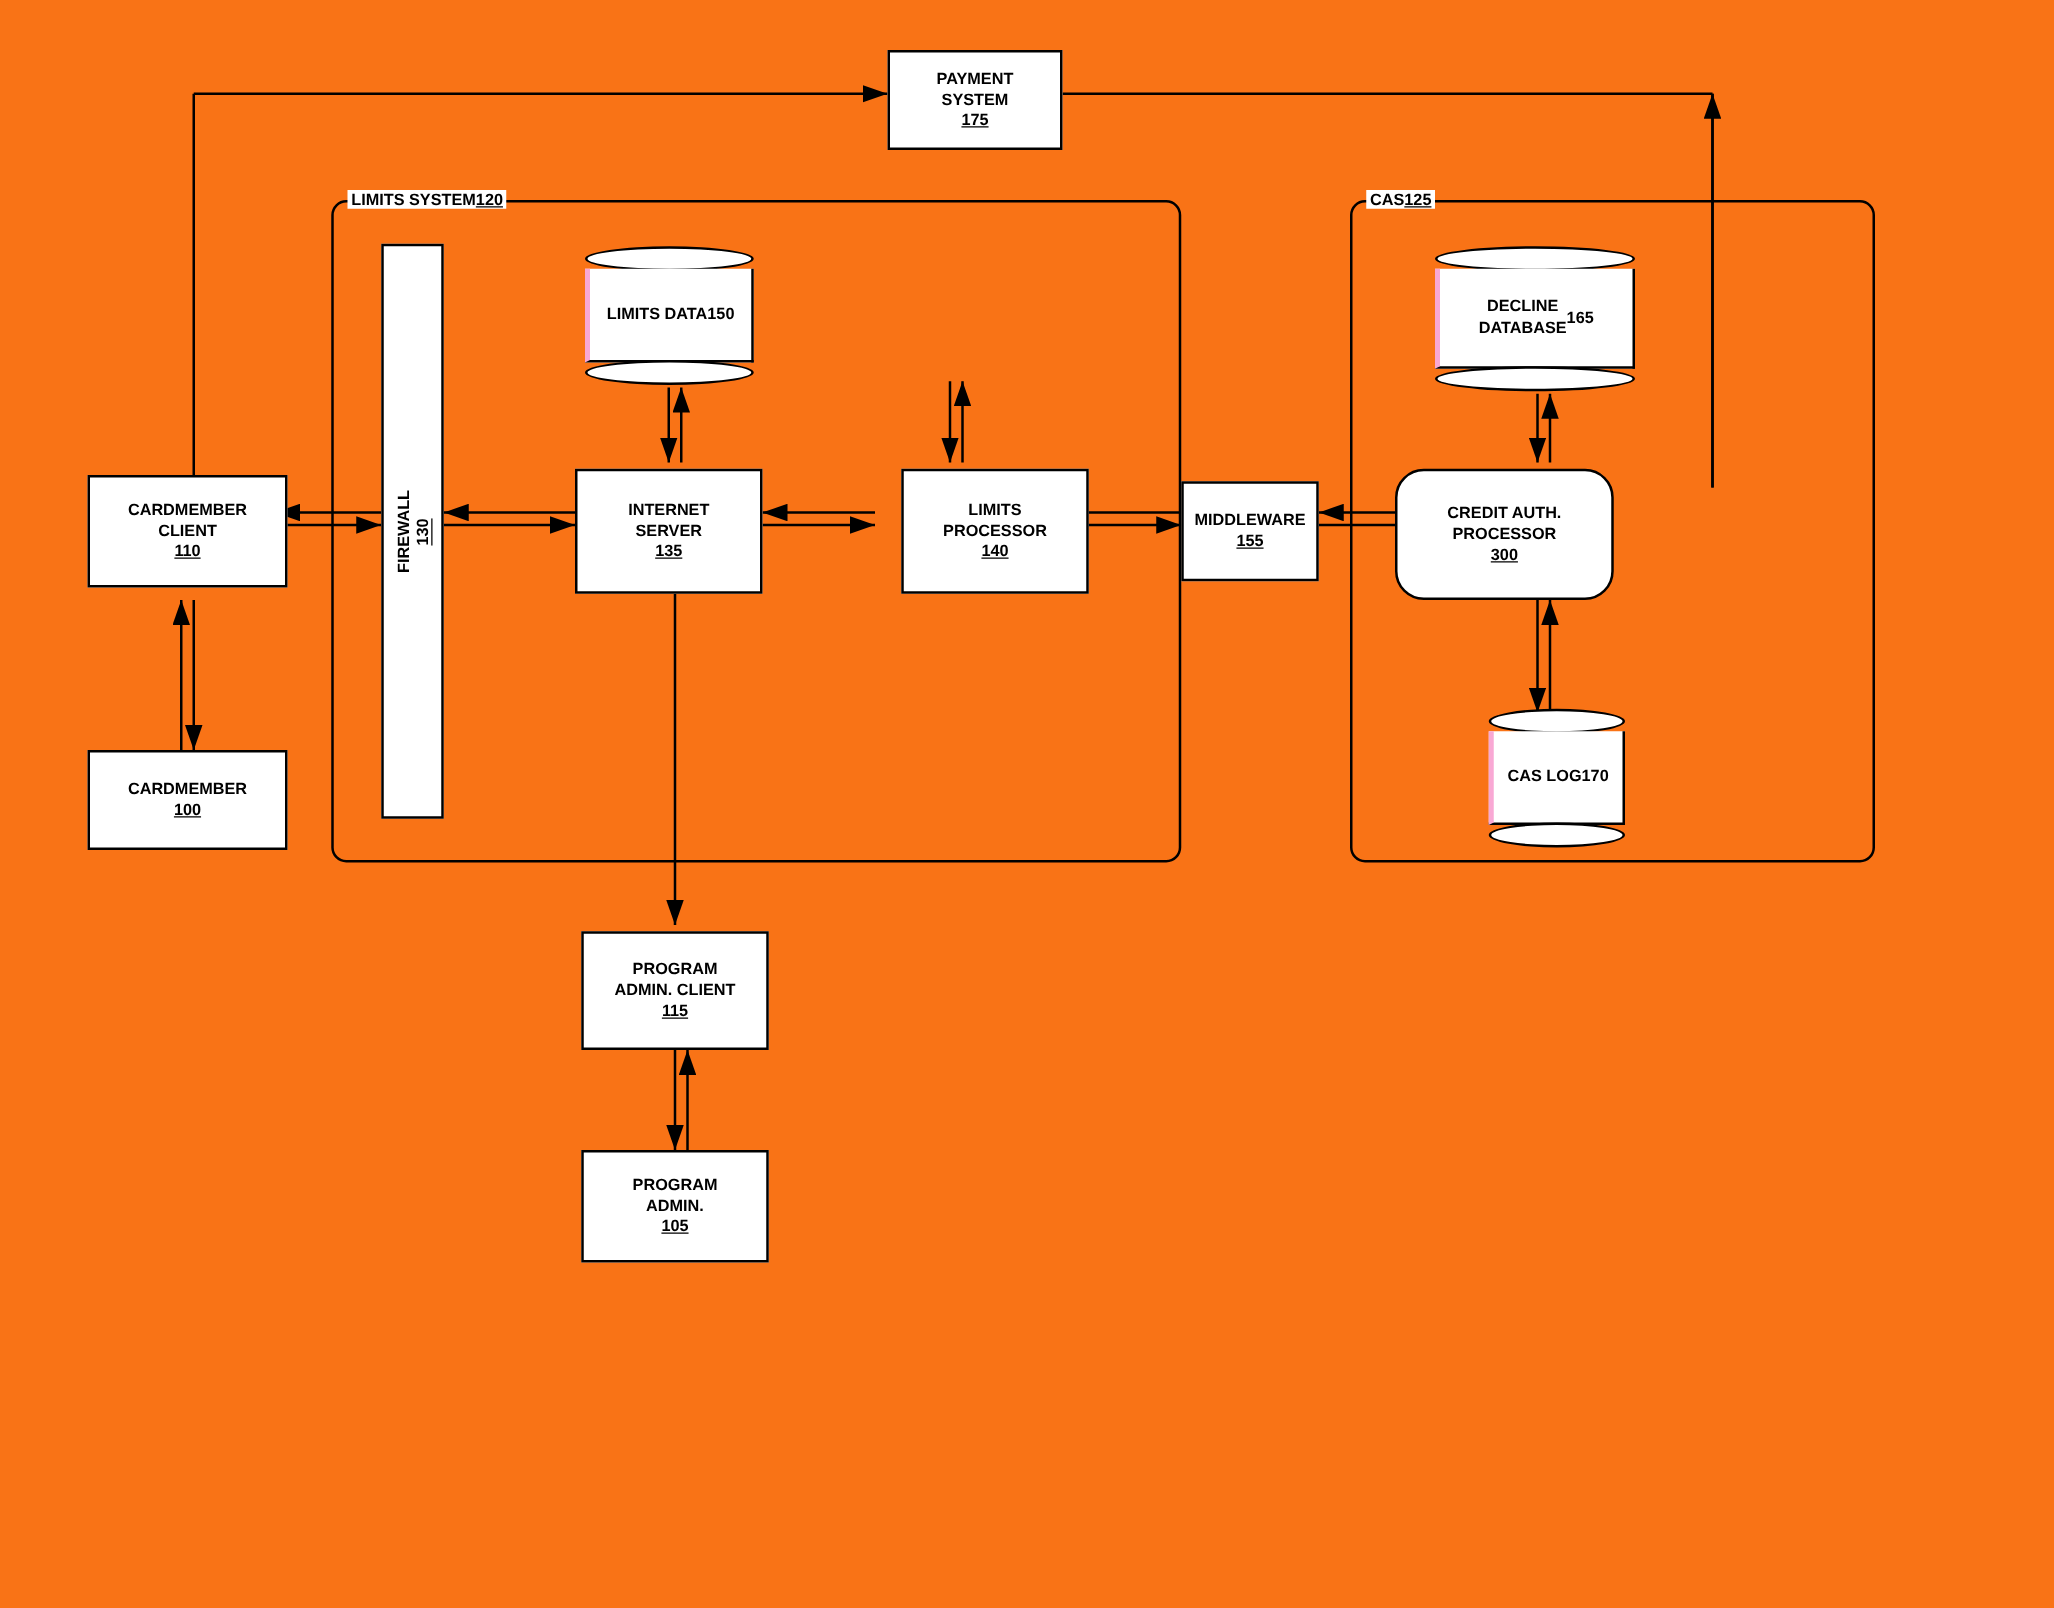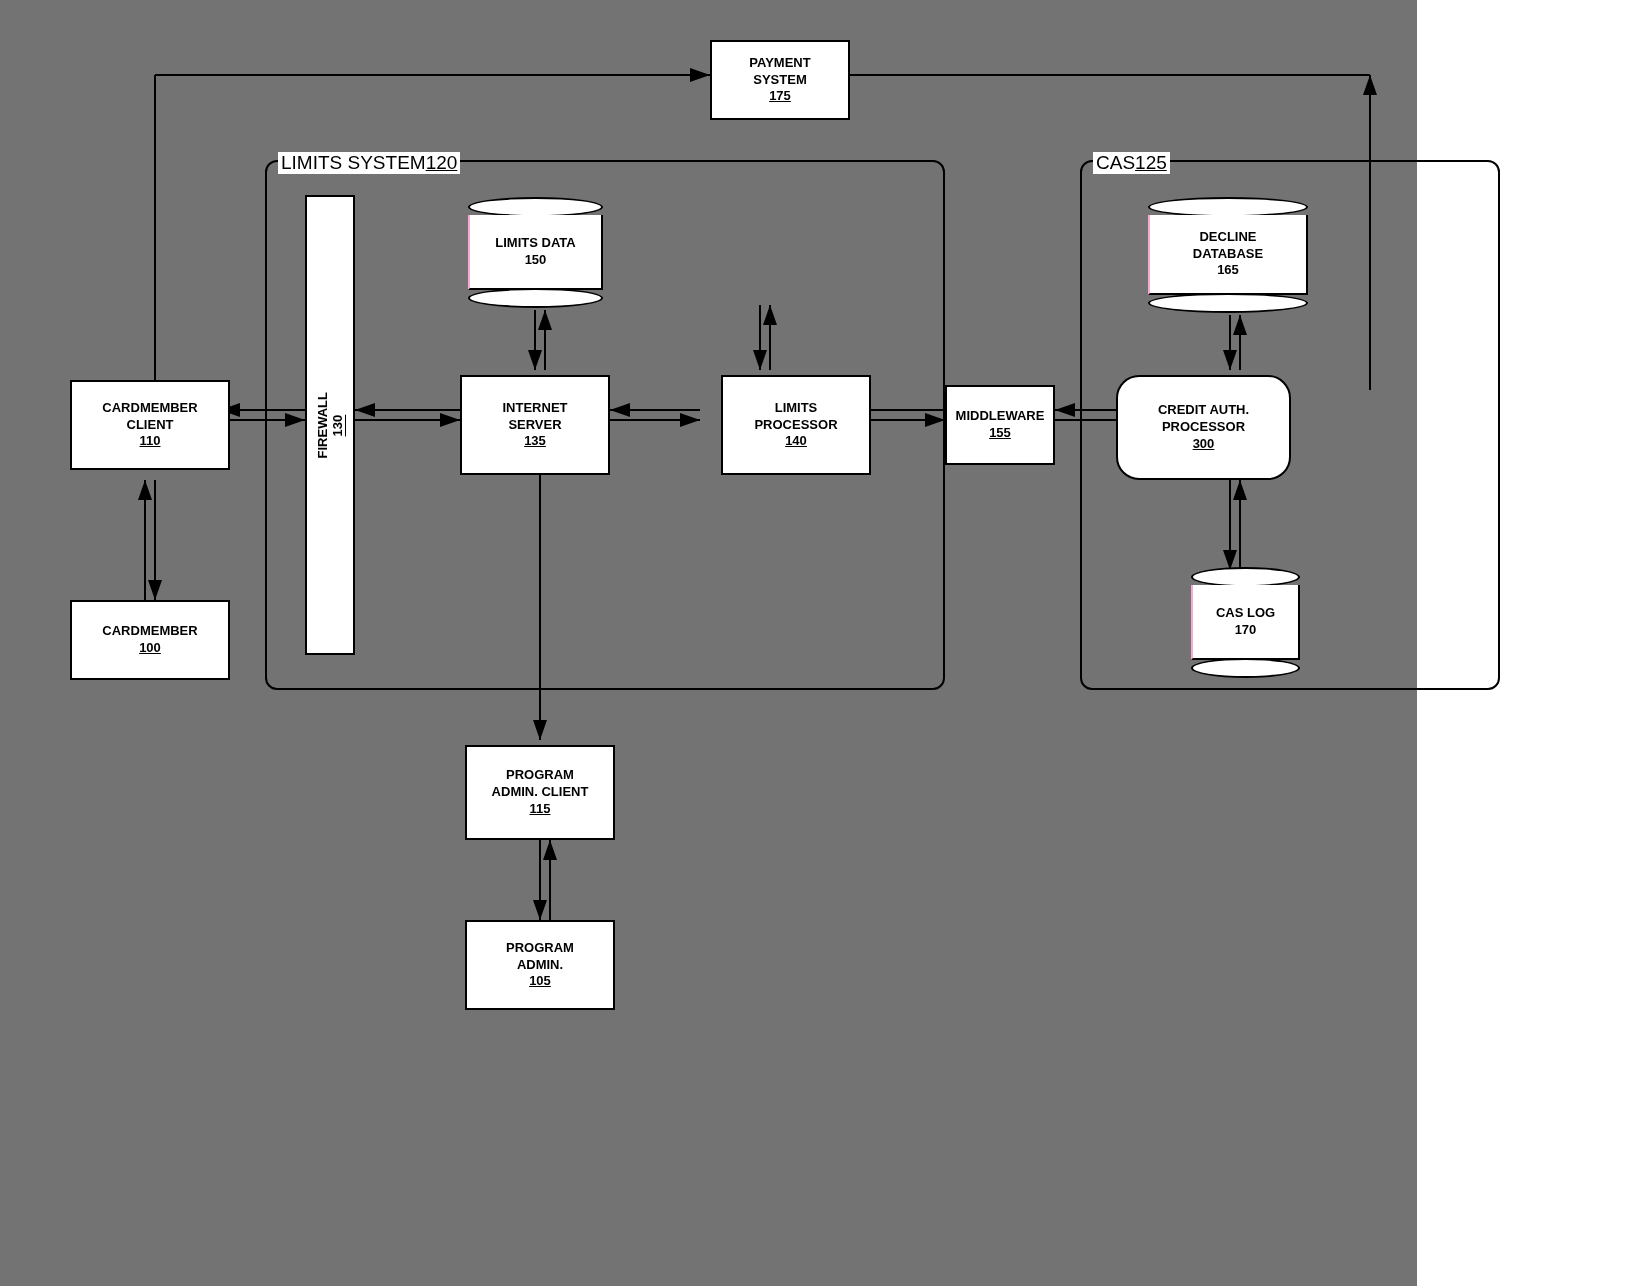--- a/index.html
+++ b/index.html
@@ -6,23 +6,23 @@
     body {
       background: #fff;
       font-family: Arial, sans-serif;
       width: 1643px;
       height: 1286px;
       overflow: hidden;
       position: relative;
     }
     .diagram-container {
       position: relative;
-      width: 1417px;
+      width: 1643px;
       height: 1286px;
-      background: #737373;
+      background: #f97316;
     }
     .box {
       position: absolute;
       border: 2px solid #000;
       background: #fff;
       display: flex;
       flex-direction: column;
       align-items: center;
       justify-content: center;
       text-align: center;
@@ -40,27 +40,27 @@
       display: flex;
       flex-direction: column;
       align-items: center;
       justify-content: center;
       text-align: center;
       font-size: 13px;
       font-weight: bold;
       line-height: 1.3;
     }
     .cylinder-body {
-      border-left: 2px solid #f9a8d4;
+      border-left: 4px solid #f9a8d4;
       border-right: 2px solid #000;
       border-bottom: 2px solid #000;
       background: #fff;
       width: 100%;
       display: flex;
-      flex-direction: column;
+      flex-direction: row;
       align-items: center;
       justify-content: center;
       padding: 5px;
     }
     .cylinder-top {
       border: 2px solid #000;
       border-radius: 50%;
       width: 100%;
       height: 20px;
       background: #fff;
@@ -76,22 +76,22 @@
     }
     
     .rounded-box {
       position: absolute;
       border: 2px solid #000;
       border-radius: 12px;
       background: transparent;
     }
     .label-tag {
       position: absolute;
-      font-size: 19px;
-      font-weight: normal;
+      font-size: 13px;
+      font-weight: bold;
       background: #fff;
       padding: 0 3px;
     }
     
     .arrows-svg {
       position: absolute;
       top: 0;
       left: 0;
       width: 1643px;
       height: 1286px;

